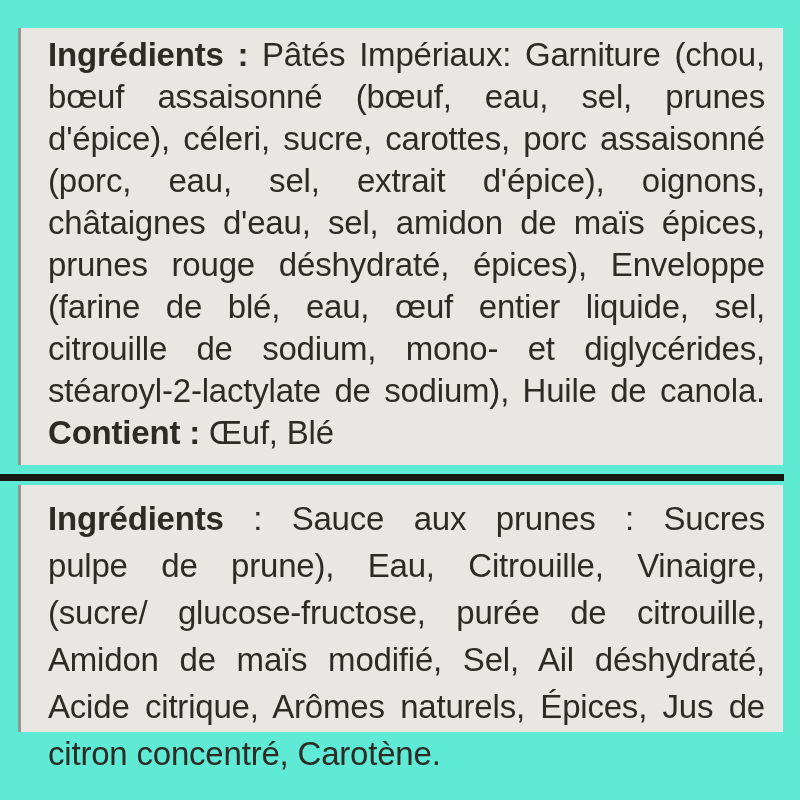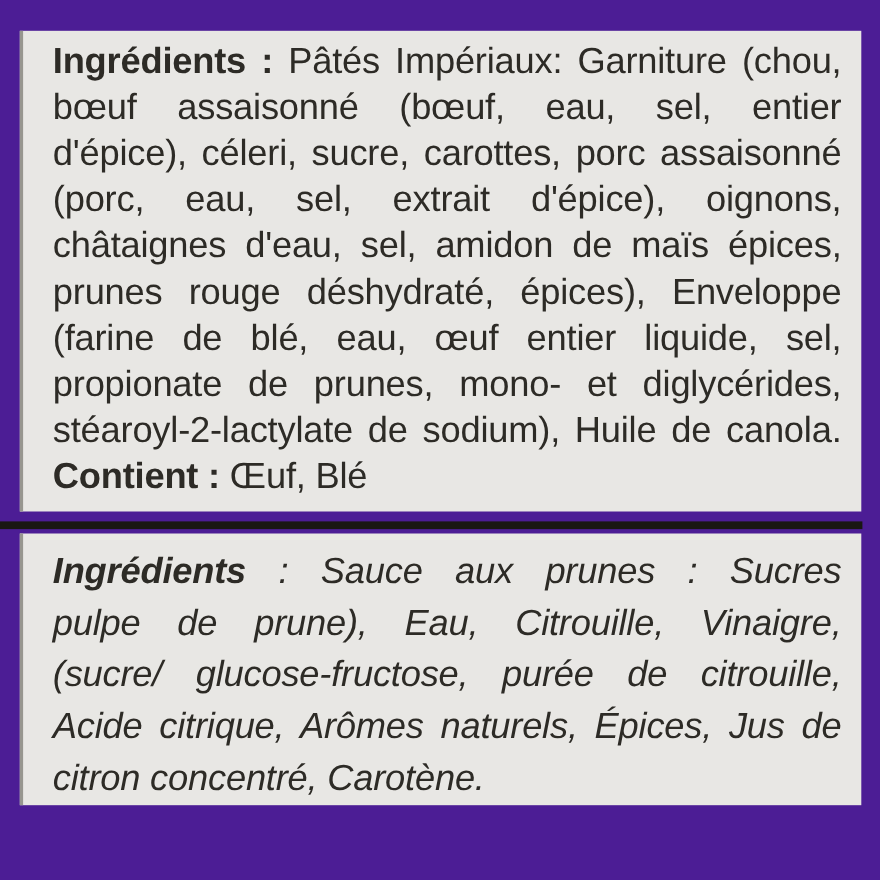--- a/index.html
+++ b/index.html
@@ -2,29 +2,29 @@
 <html><head>
 <meta charset="utf-8">
 <style>
   html,body{margin:0;padding:0;}
   body{
     width:800px;height:800px;
     background:#fdfdfc;
     font-family:"Liberation Sans", sans-serif;
     -webkit-font-smoothing:antialiased;
   }
-  .page{position:relative;width:800px;height:800px;overflow:hidden;background:#4c1d95;}
+  .page{position:relative;width:800px;height:800px;overflow:hidden;background:#5eead4;}
   .panel{
     position:absolute;left:18px;width:765px;
     background:#e8e7e4;
     border-left:3px solid #97968f;
     box-sizing:border-box;
   }
   .panel-1{top:28px;height:437px;}
-  .panel-2{top:485px;height:247px;font-style:italic;}
+  .panel-2{top:485px;height:247px;}
   .divider{
     position:absolute;left:0;top:474px;width:784px;height:7px;
     background:#191713;
   }
   .text-col{
     position:absolute;left:27px;top:0;width:717px;
     color:#2d2b26;font-size:33px;
     letter-spacing:-0.2px;
   }
   .b1{padding-top:6px;}
@@ -37,37 +37,38 @@
   .b{font-weight:bold;text-align:center;}
 </style>
 </head>
 <body>
 
 <div class="page">
 
   <div class="panel panel-1">
     <div class="text-col b1">
       <div class="line j"><span class="b">Ingrédients :</span><span> Pâtés Impériaux: Garniture (chou,</span></div>
-      <div class="line j"><span class="b"></span><span>bœuf assaisonné (bœuf, eau, sel, entier</span></div>
+      <div class="line j"><span class="b"></span><span>bœuf assaisonné (bœuf, eau, sel, prunes</span></div>
       <div class="line j"><span class="b"></span><span>d'épice), céleri, sucre, carottes, porc assaisonné</span></div>
       <div class="line j"><span class="b"></span><span>(porc, eau, sel, extrait d'épice), oignons,</span></div>
       <div class="line j"><span class="b"></span><span>châtaignes d'eau, sel, amidon de maïs épices,</span></div>
       <div class="line j"><span class="b"></span><span>prunes rouge déshydraté, épices), Enveloppe</span></div>
       <div class="line j"><span class="b"></span><span>(farine de blé, eau, œuf entier liquide, sel,</span></div>
-      <div class="line j"><span class="b"></span><span>propionate de prunes, mono- et diglycérides,</span></div>
+      <div class="line j"><span class="b"></span><span>citrouille de sodium, mono- et diglycérides,</span></div>
       <div class="line j"><span class="b"></span><span>stéaroyl-2-lactylate de sodium), Huile de canola.</span></div>
       <div class="line l"><span class="b">Contient :</span><span> Œuf, Blé</span></div>
     </div>
   </div>
 
   <div class="divider"></div>
 
   <div class="panel panel-2">
     <div class="text-col b2">
       <div class="line j"><span class="b">Ingrédients</span><span> : Sauce aux prunes : Sucres</span></div>
       <div class="line j"><span class="b"></span><span>pulpe de prune), Eau, Citrouille, Vinaigre,</span></div>
       <div class="line j"><span class="b"></span><span>(sucre/ glucose-fructose, purée de citrouille,</span></div>
+      <div class="line j"><span class="b"></span><span>Amidon de maïs modifié, Sel, Ail déshydraté,</span></div>
       <div class="line j"><span class="b"></span><span>Acide citrique, Arômes naturels, Épices, Jus de</span></div>
       <div class="line l"><span class="b"></span><span>citron concentré, Carotène.</span></div>
     </div>
   </div>
 
 </div>
 
 </body></html>

